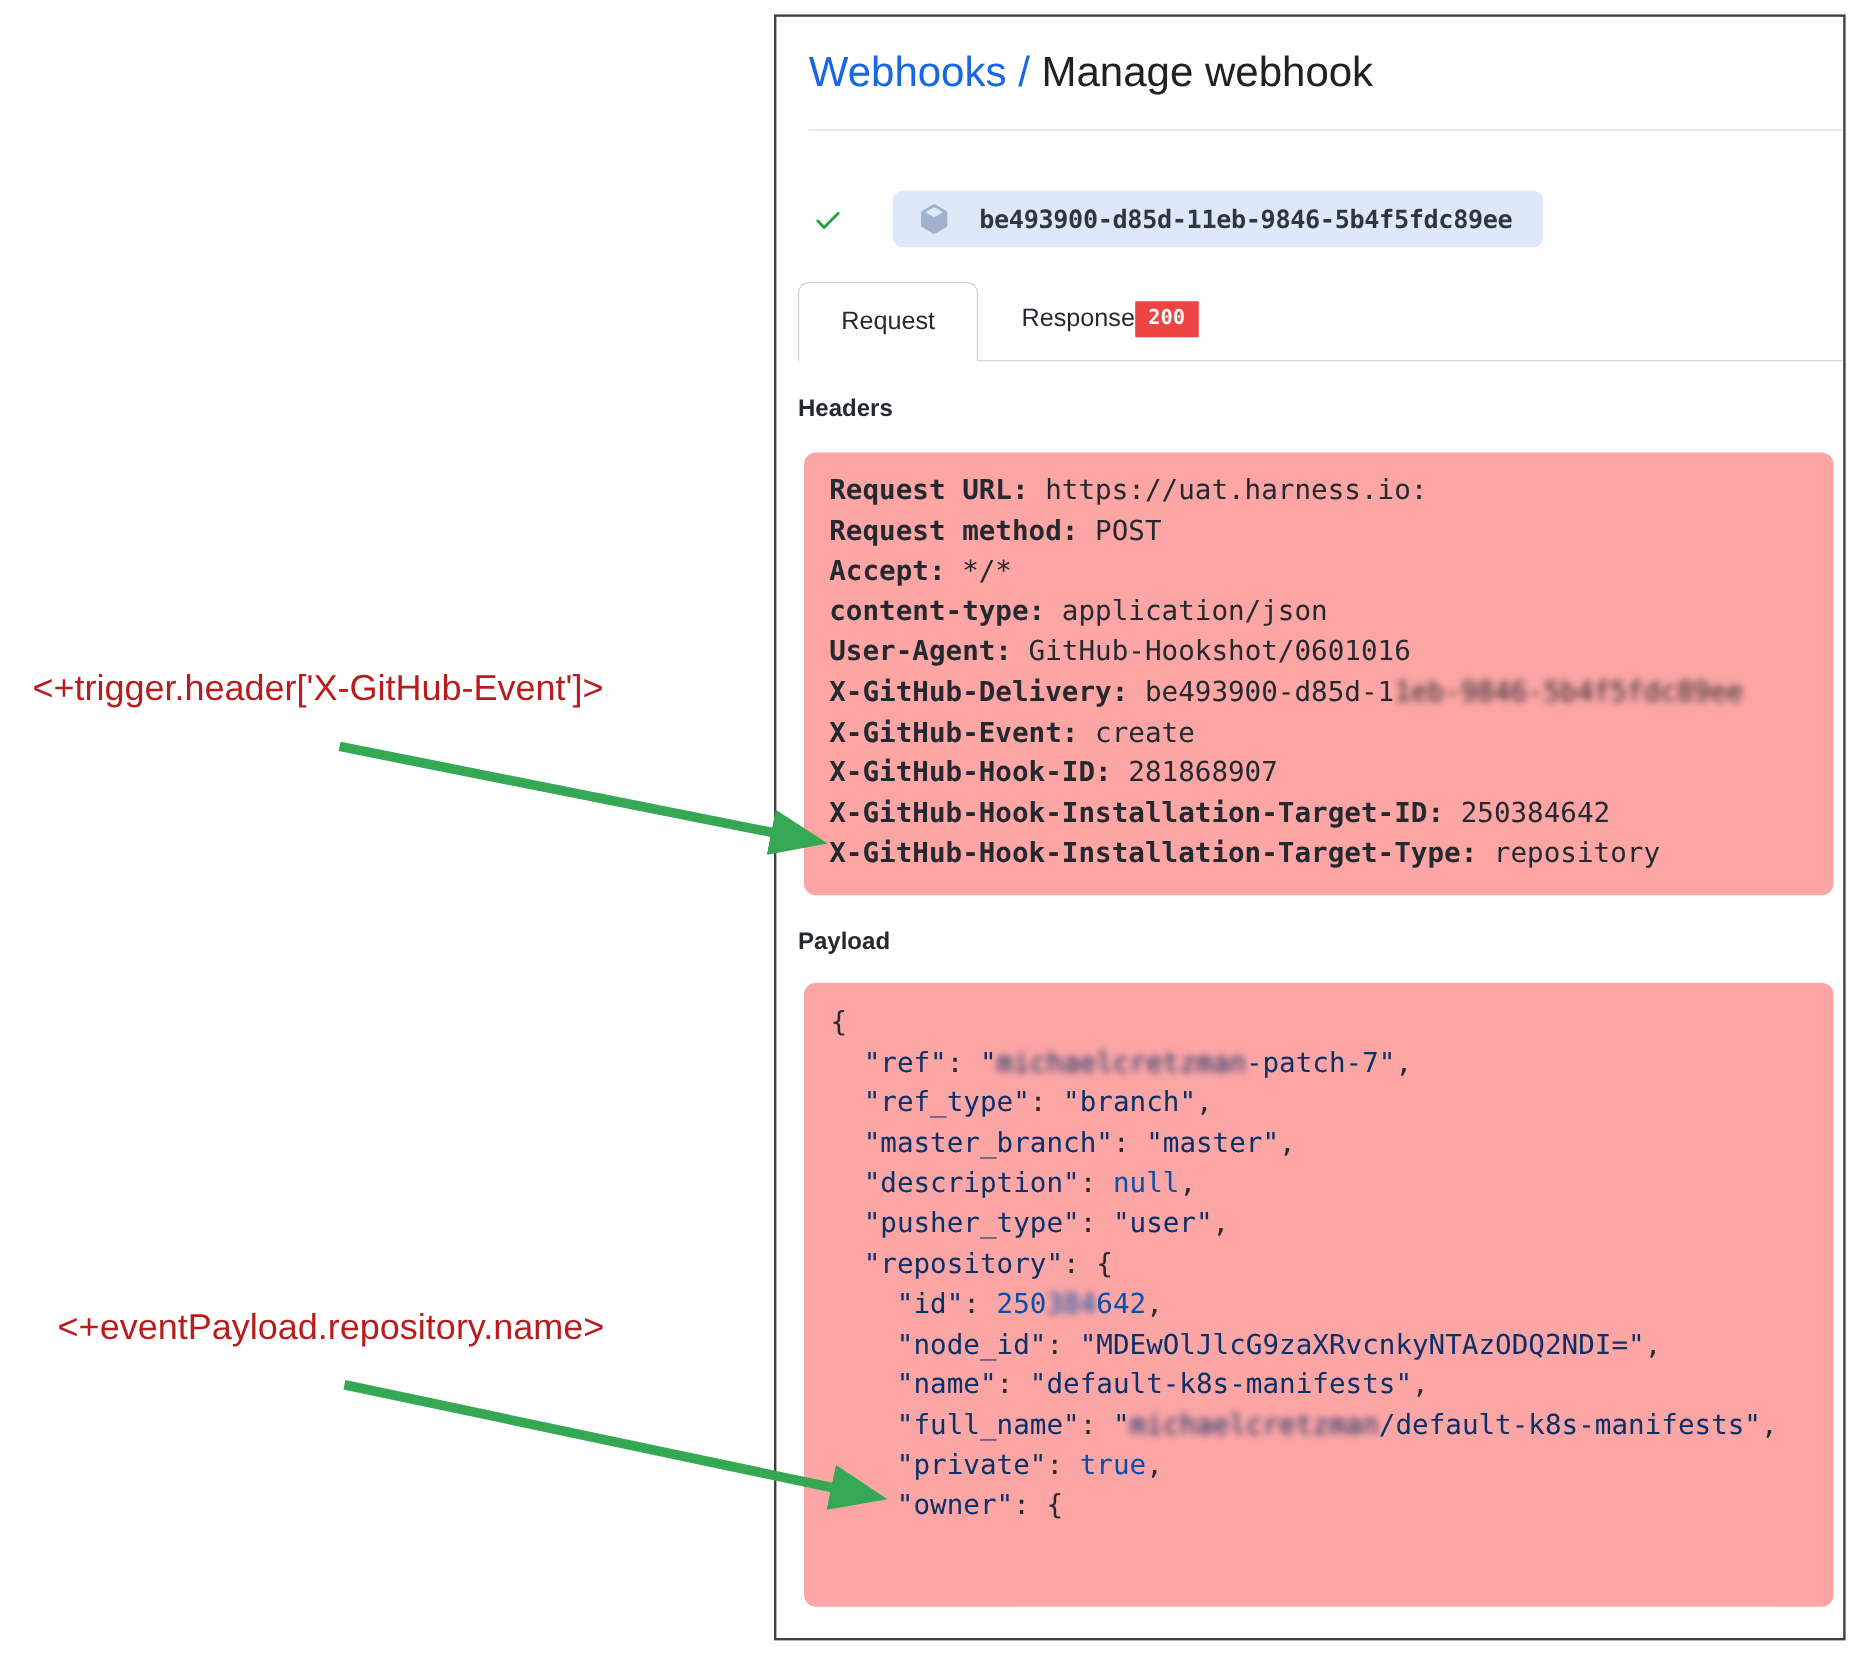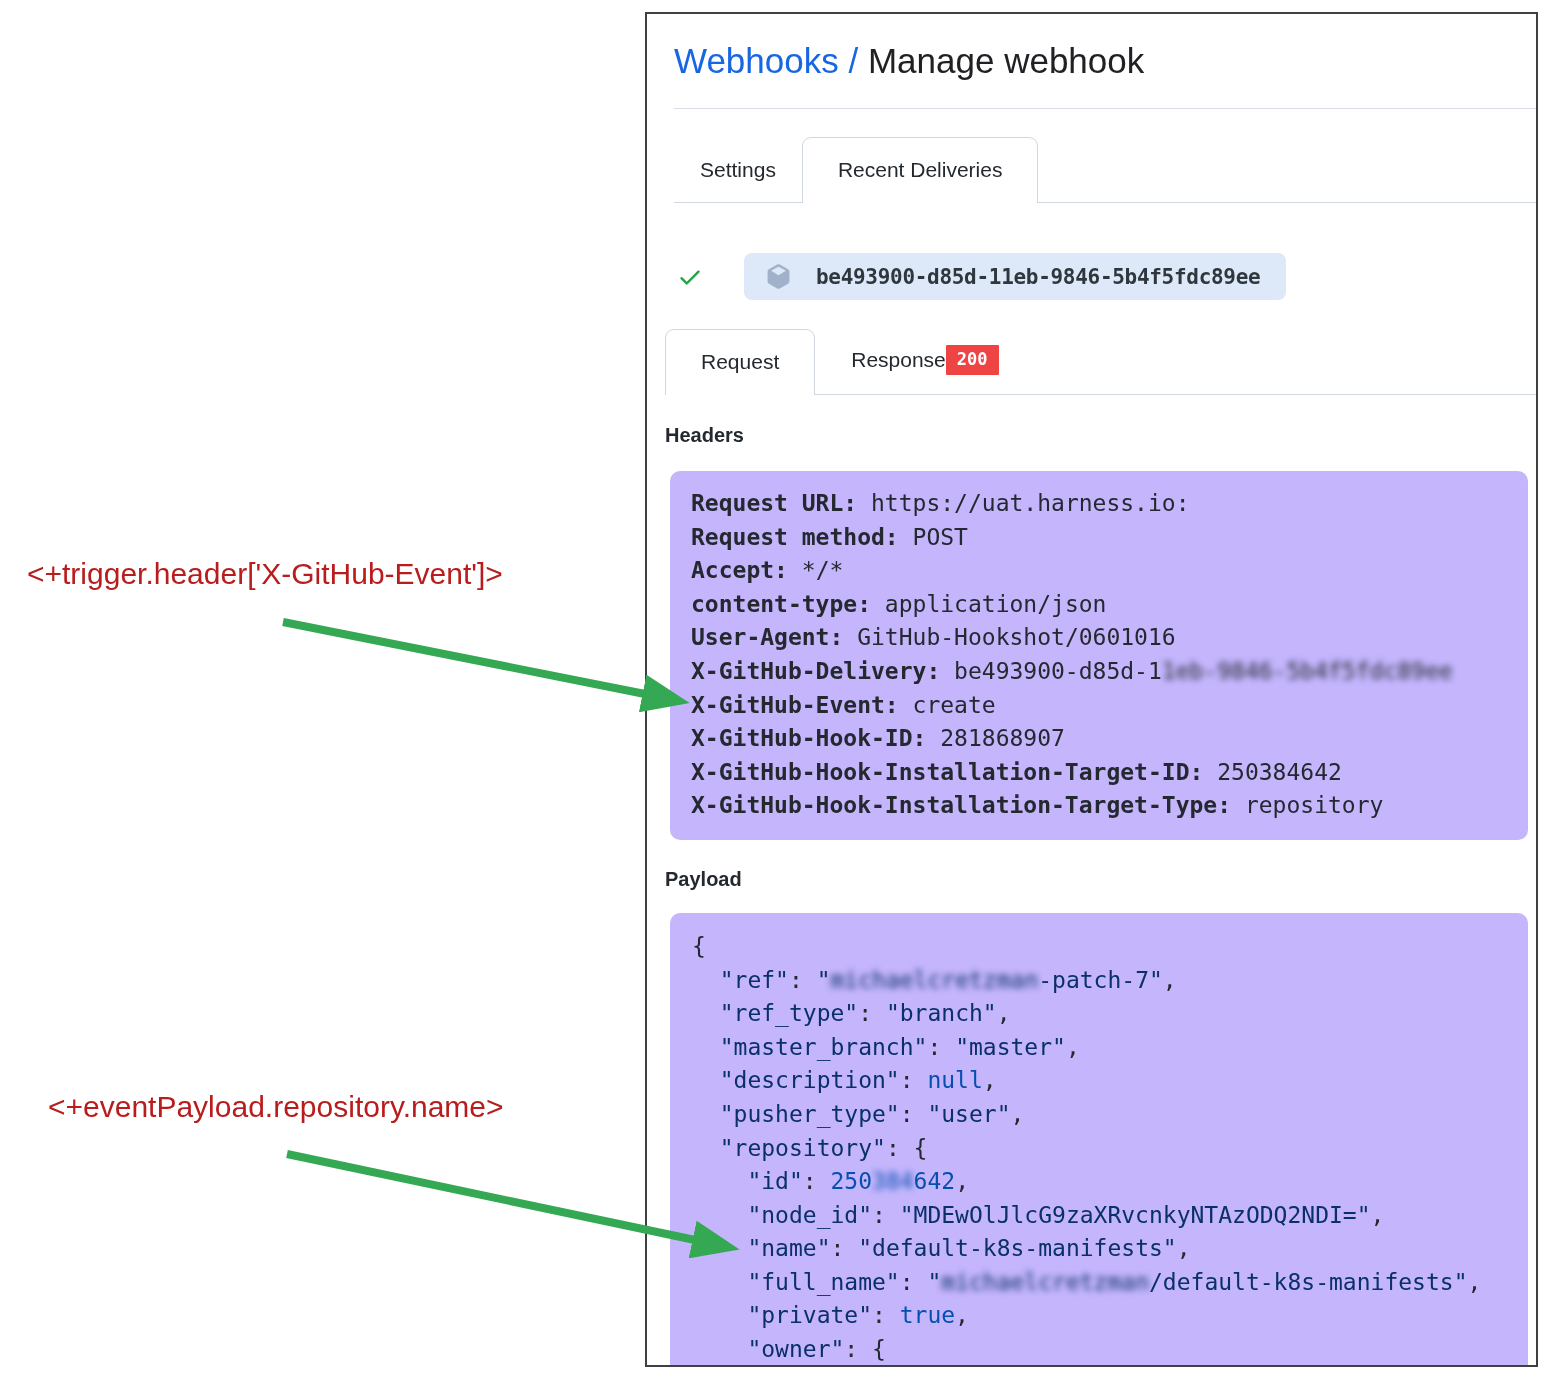--- a/index.html
+++ b/index.html
@@ -37,21 +37,21 @@
   .checkwrap svg { width:26px; height:26px; fill:#27a344; }
   .pill { display:flex; align-items:center; gap:25px; background:#dde9f8; border-radius:8px;
           padding:11px 26px 11px 22px; cursor:pointer;margin-left:28px; }
   .pill svg { width:25px; height:25px; fill:#a2b1ca; display:block; }
   .guid { font-family:"DejaVu Sans Mono","Liberation Mono",monospace; font-size:21px; font-weight:600;
           color:#2f363d; letter-spacing:-0.3px; }
 
   .seclabel { margin:28px 0 0 18px; font-size:20px; line-height:24px; font-weight:700; color:#24292f; }
   .seclabel.payload { margin-top:27px; }
 
-  .codeblock { margin:24px 8px 0 23px; background:#c4b5fd; border-radius:10px;
+  .codeblock { margin:24px 8px 0 23px; background:#fca5a5; border-radius:10px;
                font-family:"DejaVu Sans Mono","Liberation Mono",monospace; font-size:23px;
                line-height:33.6px; color:#24292f; }
   .codeblock.headers { padding:16px 12px 17px 21px; }
   .codeblock.payloadblk { margin-top:22px; padding:17px 12px 0 22px; height:520px; }
   .cline { white-space:pre; }
   .hkey { font-weight:bold; color:#24292f; }
   .redact { filter:blur(3.2px); }
   .jp { color:#24292f; }
   .jk { color:#0a3069; }
   .js { color:#0a3069; }
@@ -78,24 +78,20 @@
 
   <div class="panel">
 
     <div class="crumb">
       <span class="lnk">Webhooks</span><span class="sep"> </span><span class="sep">/</span>
       <span>Manage webhook</span>
     </div>
 
     <div class="rule"></div>
 
-    <div class="tabrow t1">
-      <div class="tab">Settings</div>
-      <div class="tab active">Recent Deliveries</div>
-    </div>
 
     <div class="delivery">
       <span class="checkwrap">
         <svg viewBox="0 0 16 16">
             <path d="M13.78 4.22a.75.75 0 0 1 0 1.06l-7.25 7.25a.75.75 0 0 1-1.06 0L2.22 9.28a.751.751 0 0 1 .018-1.042.751.751 0 0 1 1.042-.018L6 10.94l6.72-6.72a.75.75 0 0 1 1.06 0Z"></path>
           </svg>
       </span>
       <div class="pill">
         <span>
           <svg viewBox="0 0 16 16">

